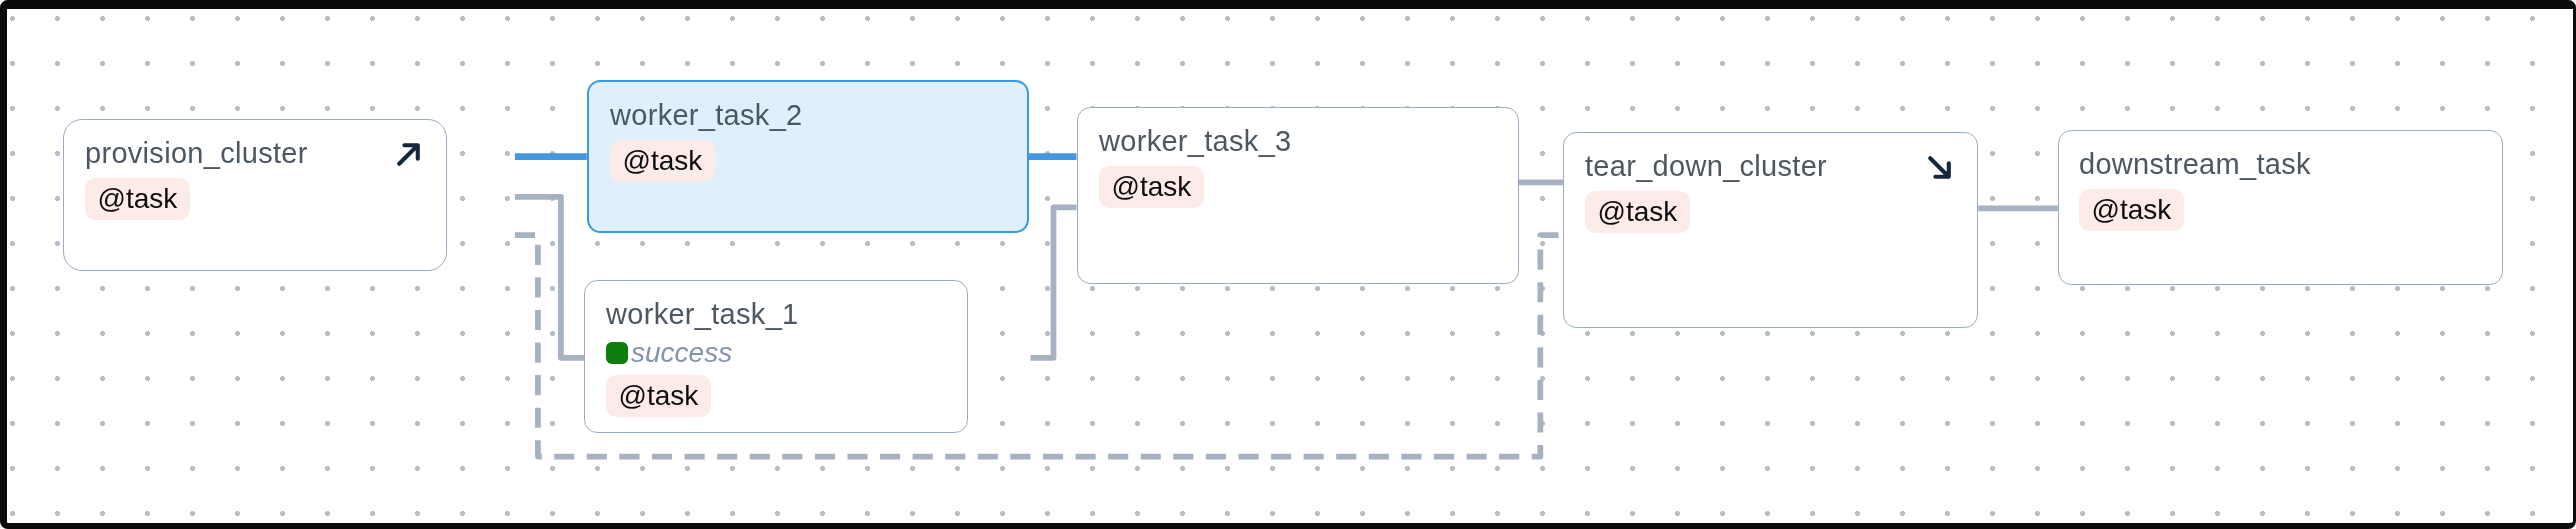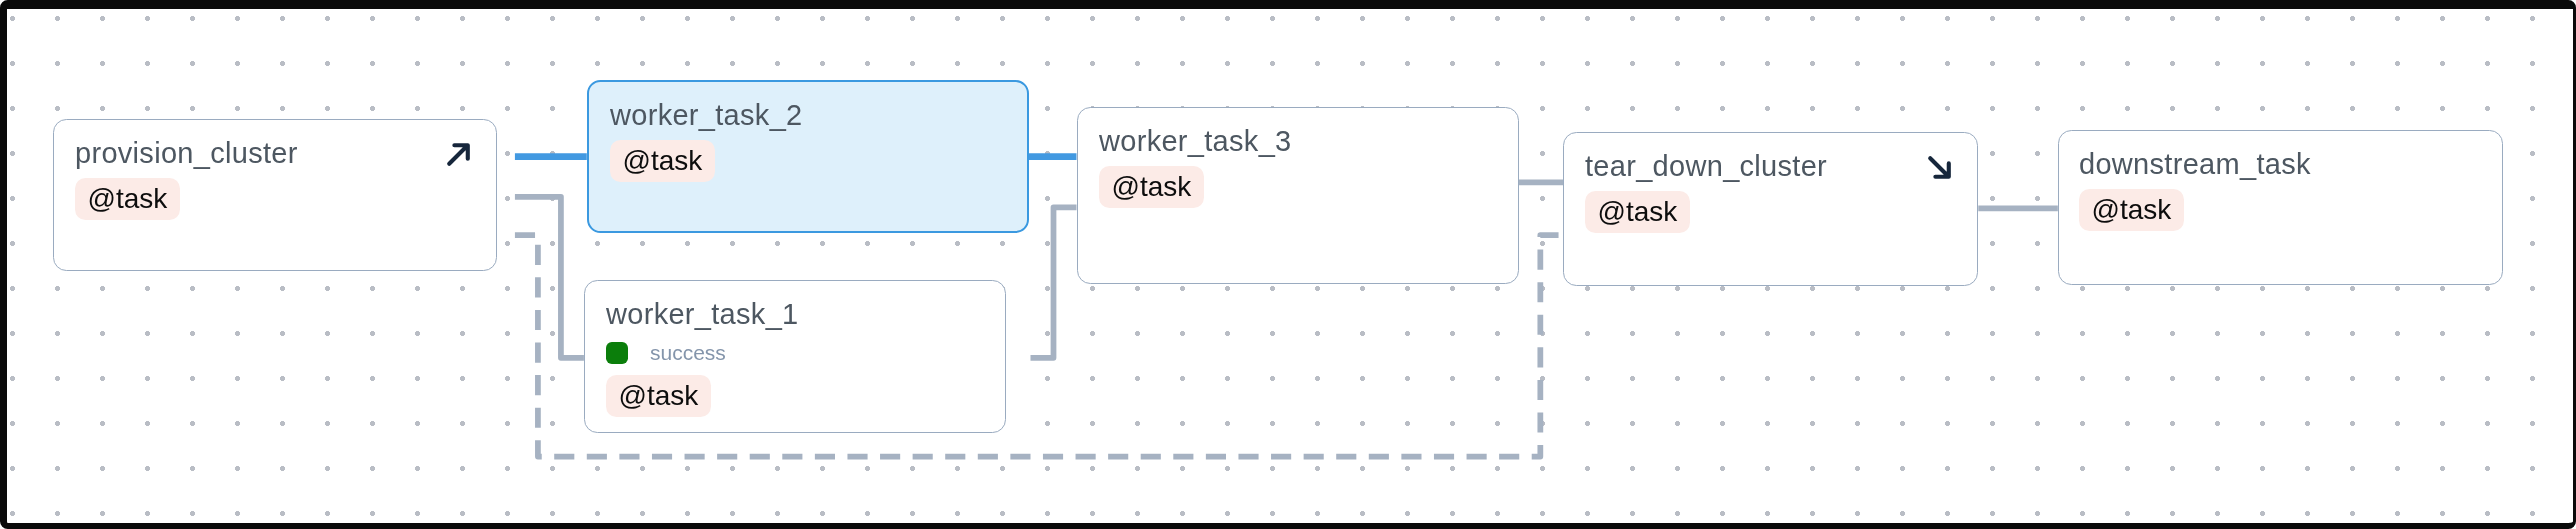--- a/index.html
+++ b/index.html
@@ -37,21 +37,21 @@
     display:flex;align-items:flex-start;justify-content:space-between;
   }
   .title{
     font-size:29px;line-height:35px;color:#4d5761;letter-spacing:0.3px;
     white-space:nowrap;
   }
   .node-icon{flex:0 0 auto;margin-top:1.9px;}
   .node-icon path{stroke:#16263b;stroke-width:4;fill:none;stroke-linecap:round;stroke-linejoin:round;}
   .status-row{display:flex;align-items:center;margin-top:4.8px;height:31px;}
   .status-square{width:22px;height:22px;border-radius:5.8px;background:#0b7e0b;flex:0 0 auto;}
-  .status-text{font-size:21px;color:#8495ab;margin-left:22px;line-height:31px;}
+  .status-text{font-size:28px;color:#8495ab;margin-left:3px;line-height:31px;font-style:italic;}
   .badge{
     display:inline-block;
     margin-top:6.7px;
     background:#fcebe7;
     color:#0d0d0d;
     font-size:28px;line-height:29px;
     padding:5.8px 12.5px 7.7px 12.5px;
     border-radius:10.5px;
   }
 </style>
@@ -62,39 +62,39 @@
   <div class="canvas">
     <svg class="edges-layer" xmlns="http://www.w3.org/2000/svg" viewBox="0 0 2688 552" width="2576" height="529">
         <polyline points="530,154 605,154" fill="none" stroke="#4299e1" stroke-width="7" stroke-linejoin="round"></polyline>
         <polyline points="1066,154 1116,154" fill="none" stroke="#4299e1" stroke-width="7" stroke-linejoin="round"></polyline>
         <polyline points="530,196 578,196 578,364 602,364" fill="none" stroke="#a6b2c2" stroke-width="6" stroke-linejoin="round"></polyline>
         <polyline points="1068,364 1092,364 1092,207 1116,207" fill="none" stroke="#a6b2c2" stroke-width="6" stroke-linejoin="round"></polyline>
         <polyline points="1577,181 1624,181" fill="none" stroke="#a6b2c2" stroke-width="6" stroke-linejoin="round"></polyline>
         <polyline points="2057,208 2140,208" fill="none" stroke="#a6b2c2" stroke-width="6" stroke-linejoin="round"></polyline>
         <polyline points="530,236 554,236 554,467 1600,467 1600,236 1624,236" fill="none" stroke="#a6b2c2" stroke-width="6" stroke-linejoin="round" stroke-dasharray="21 13"></polyline>
       </svg>
-  <div class="node" style="left: 46px; top: 110px; width: 444px; height: 152px;"><div class="title-row">
+  <div class="node" style="left: 56px; top: 110px; width: 384px; height: 152px; border-radius: 19px;"><div class="title-row">
           <span class="title">provision_cluster</span>
           <svg width="33" height="33" viewBox="0 0 32 32" class="node-icon">
             <path d="M7 25 L24 8 M12 7 H25 V20"></path>
           </svg>
         </div><span class="badge">@task</span></div>
       <div class="node highlighted" style="left: 580px; top: 71px; width: 442px; height: 153px;"><div class="title-row">
           <span class="title">worker_task_2</span>
         </div><span class="badge">@task</span></div>
-      <div class="node" style="left: 577px; top: 271px; width: 422px; height: 153px;"><div class="title-row">
+      <div class="node" style="left: 577px; top: 271px; width: 384px; height: 153px;"><div class="title-row">
           <span class="title">worker_task_1</span>
         </div><div class="status-row">
           <span class="status-square" style="background: rgb(11, 126, 11);"></span>
           <span class="status-text">success</span>
         </div><span class="badge">@task</span></div>
       <div class="node" style="left: 1070px; top: 98px; width: 442px; height: 177px;"><div class="title-row">
           <span class="title">worker_task_3</span>
         </div><span class="badge">@task</span></div>
-      <div class="node" style="left: 1556px; top: 123px; width: 415px; height: 154px;"><div class="title-row">
+      <div class="node" style="left: 1556px; top: 123px; width: 415px; height: 196px;"><div class="title-row">
           <span class="title">tear_down_cluster</span>
           <svg width="33" height="33" viewBox="0 0 32 32" class="node-icon">
             <path d="M7 7 L24 24 M25 12 V25 H12"></path>
           </svg>
         </div><span class="badge">@task</span></div>
       <div class="node" style="left: 2051px; top: 121px; width: 445px; height: 155px; padding-left: 20px;"><div class="title-row">
           <span class="title">downstream_task</span>
         </div><span class="badge">@task</span></div>
     </div>
 </div>

